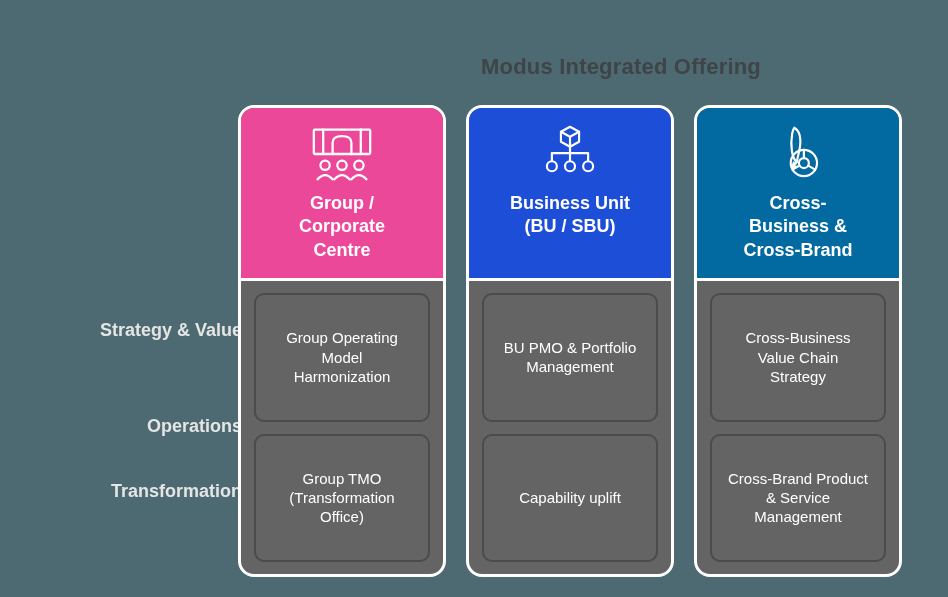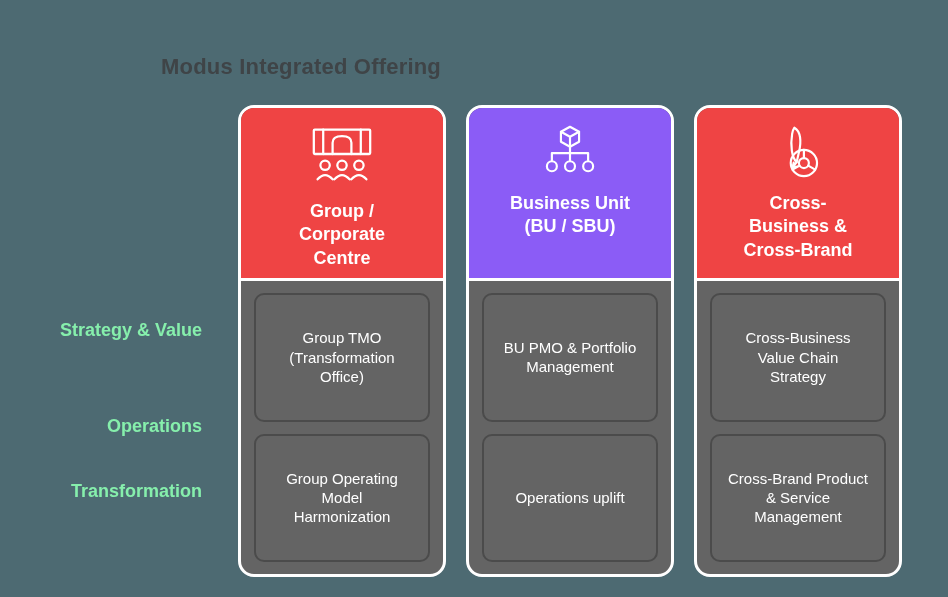--- a/index.html
+++ b/index.html
@@ -6,27 +6,27 @@
   body {
     width: 948px; height: 597px;
     background: #4d6a72;
     font-family: "Liberation Sans", sans-serif;
     overflow: hidden;
   }
   .stage { position: relative; width: 948px; height: 597px; }
 
   .title {
     position: absolute; top: 54px; left: 161px; width: 600px; margin: 0;
-    text-align: left; font-size: 22px; font-weight: bold; color: #3f4447;
+    text-align: right; font-size: 22px; font-weight: bold; color: #3f4447;
     letter-spacing: 0.2px;
   }
 
   .row-label {
     position: absolute; left: 0; width: 202px; text-align: right;
-    font-weight: bold; font-size: 18px; color: #86efac; line-height: 21px;
+    font-weight: bold; font-size: 18px; color: #e5e5e5; line-height: 21px; padding-left: 40px;
   }
   .rl-0 { top: 320px; }
   .rl-1 { top: 416px; }
   .rl-2 { top: 481px; }
 
   .cards {
     position: absolute; left: 238px; top: 105px;
     display: flex; gap: 20px;
   }
   .card {
@@ -34,23 +34,23 @@
     border: 3px solid #ffffff; border-radius: 16px;
     overflow: hidden; display: flex; flex-direction: column;
     background: #646464;
   }
   .card-header {
     box-sizing: border-box; height: 173px; flex: none;
     border-bottom: 3px solid #ffffff;
     display: flex; flex-direction: column; align-items: center;
     padding-top: 17px;
   }
-  .hdr-yellow { background: #ef4444; gap: 8px; }
-  .hdr-orange { background: #8b5cf6; }
-  .hdr-red    { background: #ef4444; align-items: center; }
+  .hdr-yellow { background: #ec4899; }
+  .hdr-orange { background: #1d4ed8; }
+  .hdr-red    { background: #0369a1; align-items: center; }
   .card-header svg { width: 62px; height: 58px; flex: none; }
   .card-title {
     margin-top: 9px; color: #ffffff; font-weight: bold; font-size: 18px;
     line-height: 1.3; text-align: center; white-space: pre-line;
   }
   .card-body {
     flex: 1; box-sizing: border-box; padding: 12px 13px;
     display: flex; flex-direction: column; gap: 12px;
   }
   .cell {
@@ -83,46 +83,46 @@
           <circle cx="15" cy="41" r="5"></circle>
           <circle cx="33" cy="41" r="5"></circle>
           <circle cx="51" cy="41" r="5"></circle>
           <path d="M7 56 Q15 47 23 56 M25 56 Q33 47 41 56 M43 56 Q51 47 59 56"></path>
         </svg>
         <div class="card-title">Group /
 Corporate
 Centre</div>
       </header>
       <div class="card-body">
+        <div class="cell">Group Operating
+Model
+Harmonization</div>
         <div class="cell">Group TMO
 (Transformation
 Office)</div>
-        <div class="cell">Group Operating
-Model
-Harmonization</div>
       </div>
     </section>
 
     <section class="card">
       <header class="card-header hdr-orange">
         <svg viewBox="0 0 64 64" fill="none" stroke="#ffffff" stroke-width="2.4" stroke-linecap="round" stroke-linejoin="round">
           <path d="M32 2 L42 7.5 V18.5 L32 24 L22 18.5 V7.5 Z"></path>
           <path d="M22 7.5 L32 13 L42 7.5 M32 13 V24"></path>
           <path d="M32 24 V31 M12 31 H52 M12 31 V39 M32 31 V39 M52 31 V39"></path>
           <circle cx="12" cy="45.5" r="5.5"></circle>
           <circle cx="32" cy="45.5" r="5.5"></circle>
           <circle cx="52" cy="45.5" r="5.5"></circle>
         </svg>
         <div class="card-title">Business Unit
 (BU / SBU)</div>
       </header>
       <div class="card-body">
         <div class="cell">BU PMO &amp; Portfolio
 Management</div>
-        <div class="cell">Operations uplift</div>
+        <div class="cell">Capability uplift</div>
       </div>
     </section>
 
     <section class="card">
       <header class="card-header hdr-red">
         <svg viewBox="0 0 64 64" fill="none" stroke="#ffffff" stroke-width="2.4" stroke-linecap="round" stroke-linejoin="round">
           <path d="M28 3 C35 7 36 18 33 30 L30.5 41 C25 36 23.5 22 25.5 10 Q26.5 5 28 3 Z"></path>
           <path d="M30.5 41 L26 47 M26 47 L31.5 45.8 M26 47 L27.2 41.5"></path>
           <circle cx="38.5" cy="42" r="14.5"></circle>
           <circle cx="38.5" cy="42" r="5.5"></circle>

